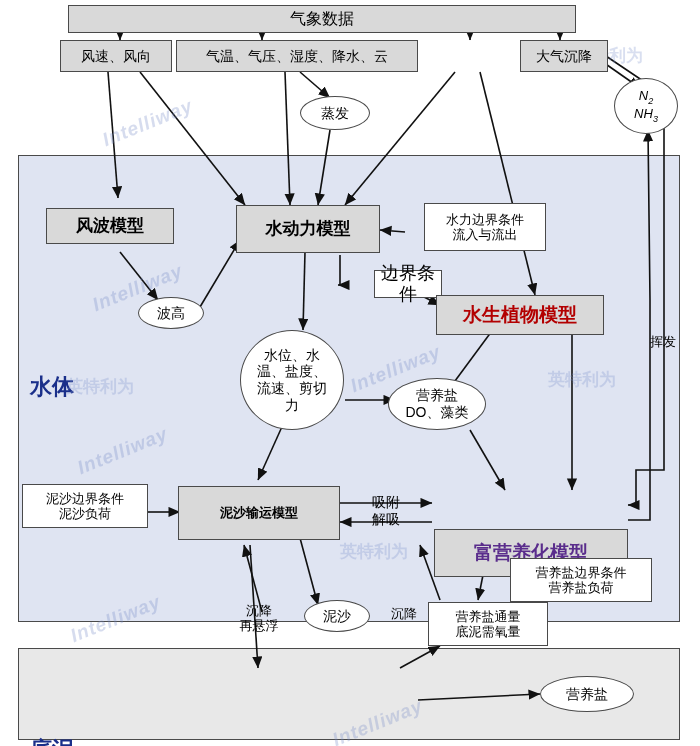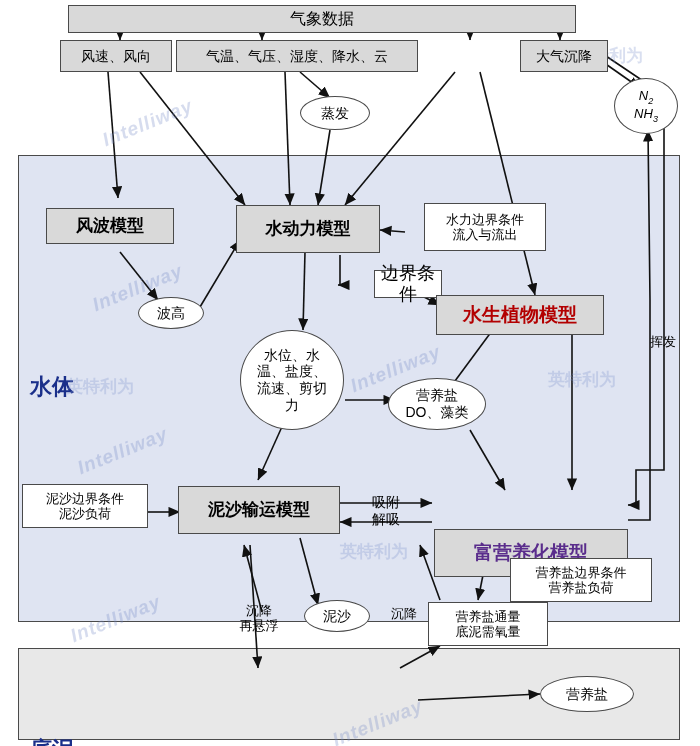--- a/index.html
+++ b/index.html
@@ -156,21 +156,21 @@
 温、盐度、
 流速、剪切
 力</div>
 
   <div class="node ell" style="left:388px;top:378px;width:98px;height:52px;font-size:14px;white-space:pre-line;">营养盐
 DO、藻类</div>
 
   <div class="node boxw" style="left:22px;top:484px;width:126px;height:44px;font-size:13px;white-space:pre-line;">泥沙边界条件
 泥沙负荷</div>
 
-  <div class="node box b" style="left:178px;top:486px;width:162px;height:48px;font-size:17px;text-align:right;">泥沙输运模型</div>
+  <div class="node box b" style="left:178px;top:486px;width:162px;height:54px;font-size:13px;text-align:right;">泥沙输运模型</div>
 
   <div class="node plain" style="left:360px;top:490px;width:52px;height:42px;font-size:14px;white-space:pre-line;">吸附
 解吸</div>
 
   <div class="node box b purple" style="left:434px;top:484px;width:194px;height:48px;font-size:19px;margin-top:45px;">富营养化模型</div>
 
   <div class="node boxw" style="left:510px;top:558px;width:142px;height:44px;font-size:13px;white-space:pre-line;">营养盐边界条件
 营养盐负荷</div>
 
   <div class="node plain" style="left:228px;top:598px;width:62px;height:40px;font-size:13px;white-space:pre-line;">沉降

